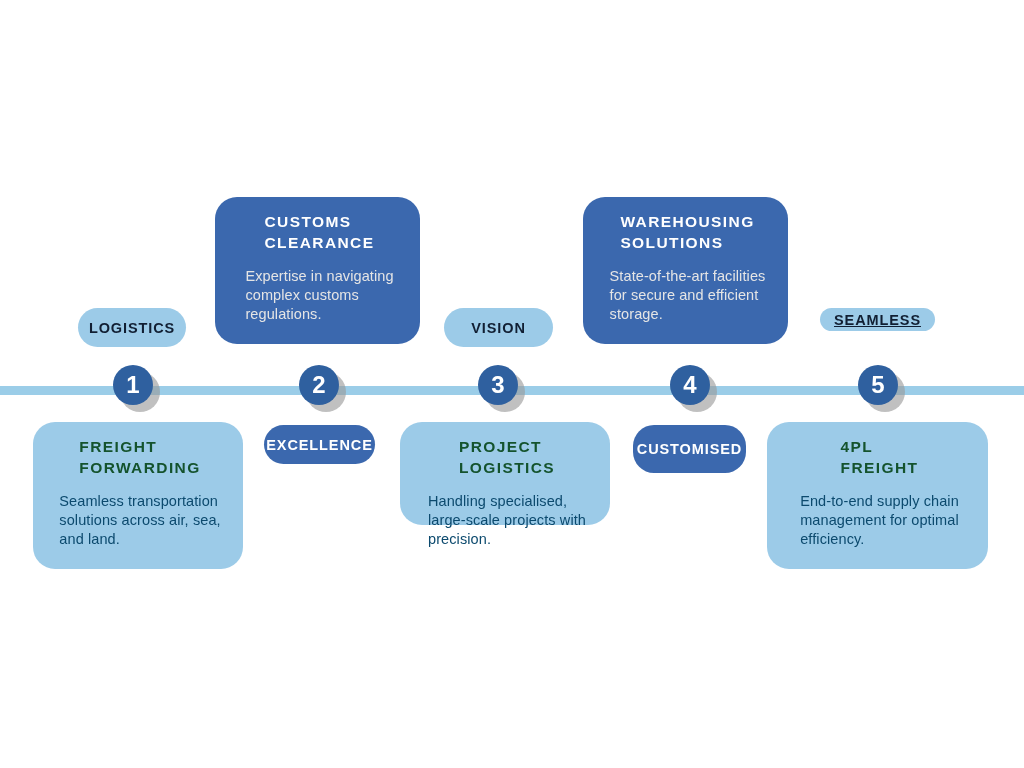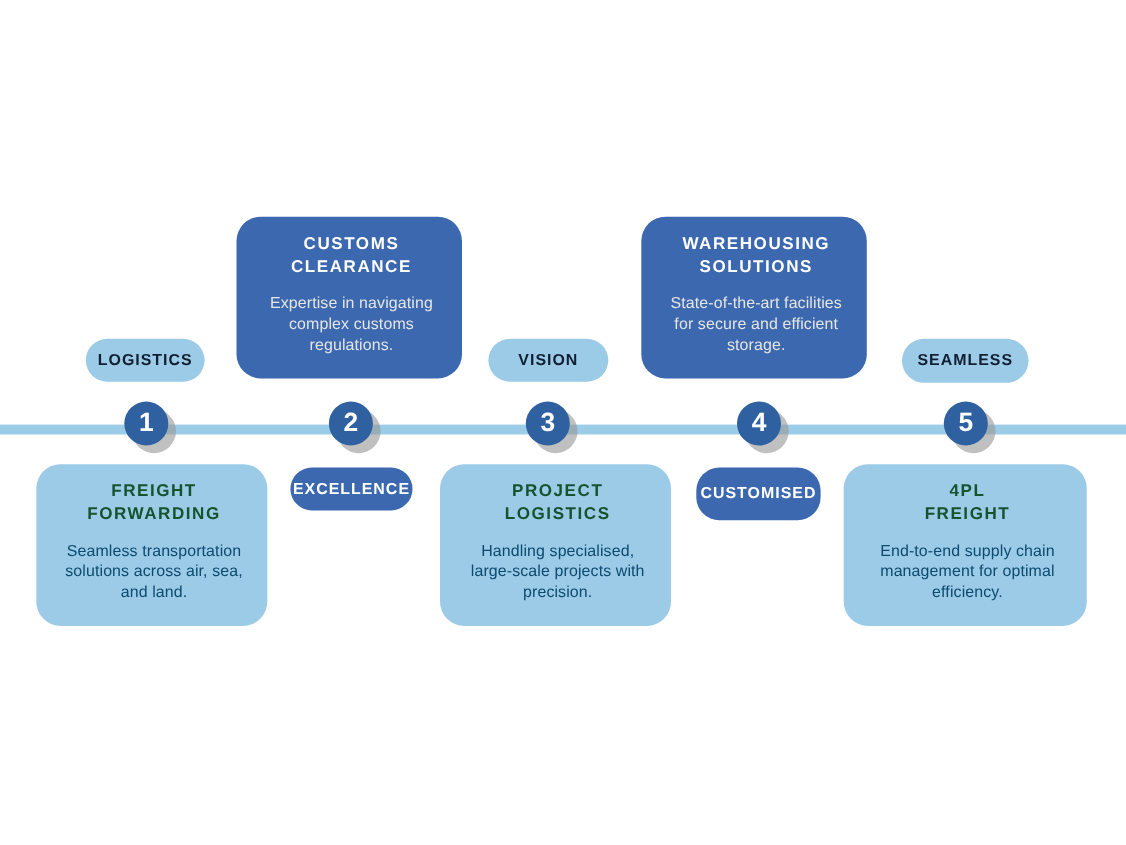--- a/index.html
+++ b/index.html
@@ -63,21 +63,21 @@
     text-align: center;
     letter-spacing: 0;
   }
 
   
   .card {
     position: absolute;
     border-radius: 22px;
     box-sizing: border-box;
     padding: 14px 12px 12px 16px;
-    text-align: center;
+    text-align: left;
     display: flex;
     flex-direction: column;
     align-items: center;
   }
   .card.dark {
     background: #3b68ae;
   }
   .card.dark .card-title { color: #ffffff; }
   .card.dark .card-body  { color: #e5e5e5; }
 
@@ -149,21 +149,21 @@
   </div>
 
   <div class="card dark" style="left:583px; top:197px; width:205px; height:147px;">
     <div class="card-title">WAREHOUSING
 SOLUTIONS</div>
     <div class="card-body">State-of-the-art facilities
 for secure and efficient
 storage.</div>
   </div>
 
-  <div class="pill light" style="left:820px; top:308px; width:115px; height:40px;">
+  <div class="pill light" style="left:820px; top:308px; width:115px; height:23px;text-decoration:underline;">
     <span>SEAMLESS</span>
   </div>
 
   <div class="step-marker" style="left:113px;">
     <div class="marker-shadow"></div>
     <div class="marker-disc">1</div>
   </div>
 
   <div class="step-marker" style="left:299px;">
     <div class="marker-shadow"></div>
@@ -190,21 +190,21 @@
 FORWARDING</div>
     <div class="card-body">Seamless transportation
 solutions across air, sea,
 and land.</div>
   </div>
 
   <div class="pill dark" style="left:264px; top:425px; width:111px; height:39px;">
     <span>EXCELLENCE</span>
   </div>
 
-  <div class="card light" style="left:400px; top:422px; width:210px; height:147px;">
+  <div class="card light" style="left:400px; top:422px; width:210px; height:103px;">
     <div class="card-title">PROJECT
 LOGISTICS</div>
     <div class="card-body">Handling specialised,
 large-scale projects with
 precision.</div>
   </div>
 
   <div class="pill dark" style="left:633px; top:425px; width:113px; height:48px;">
     <span>CUSTOMISED</span>
   </div>

